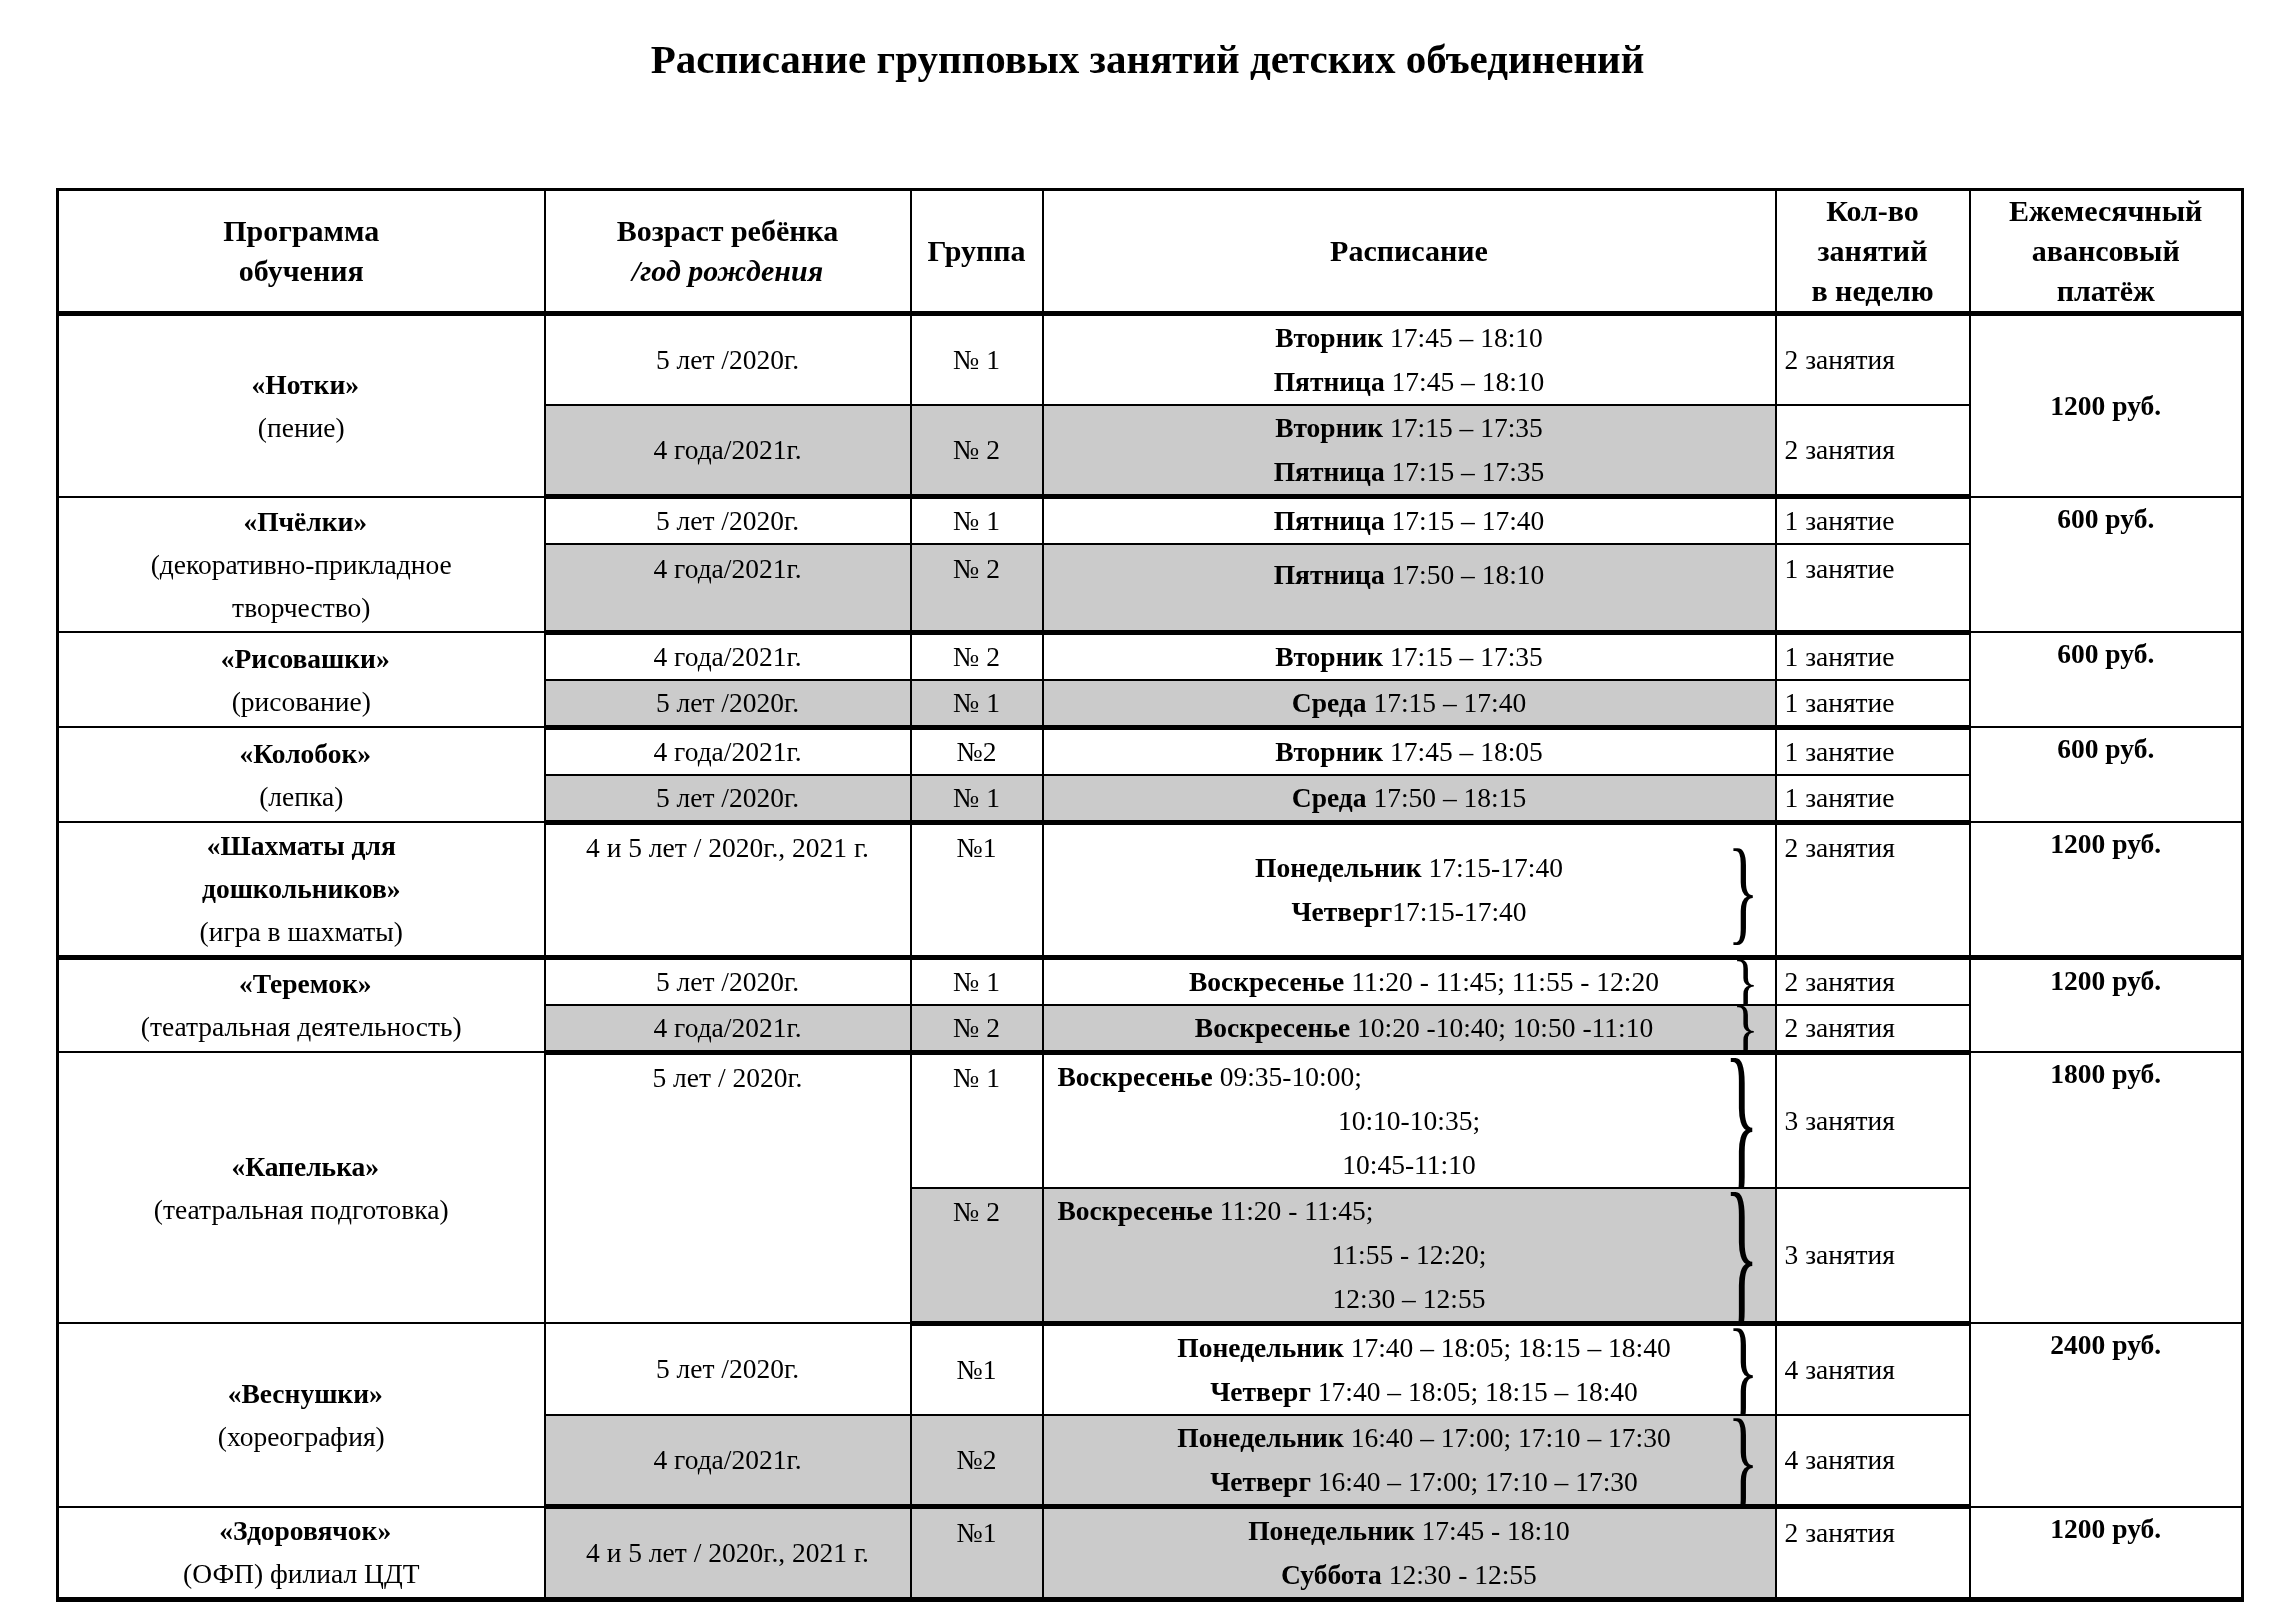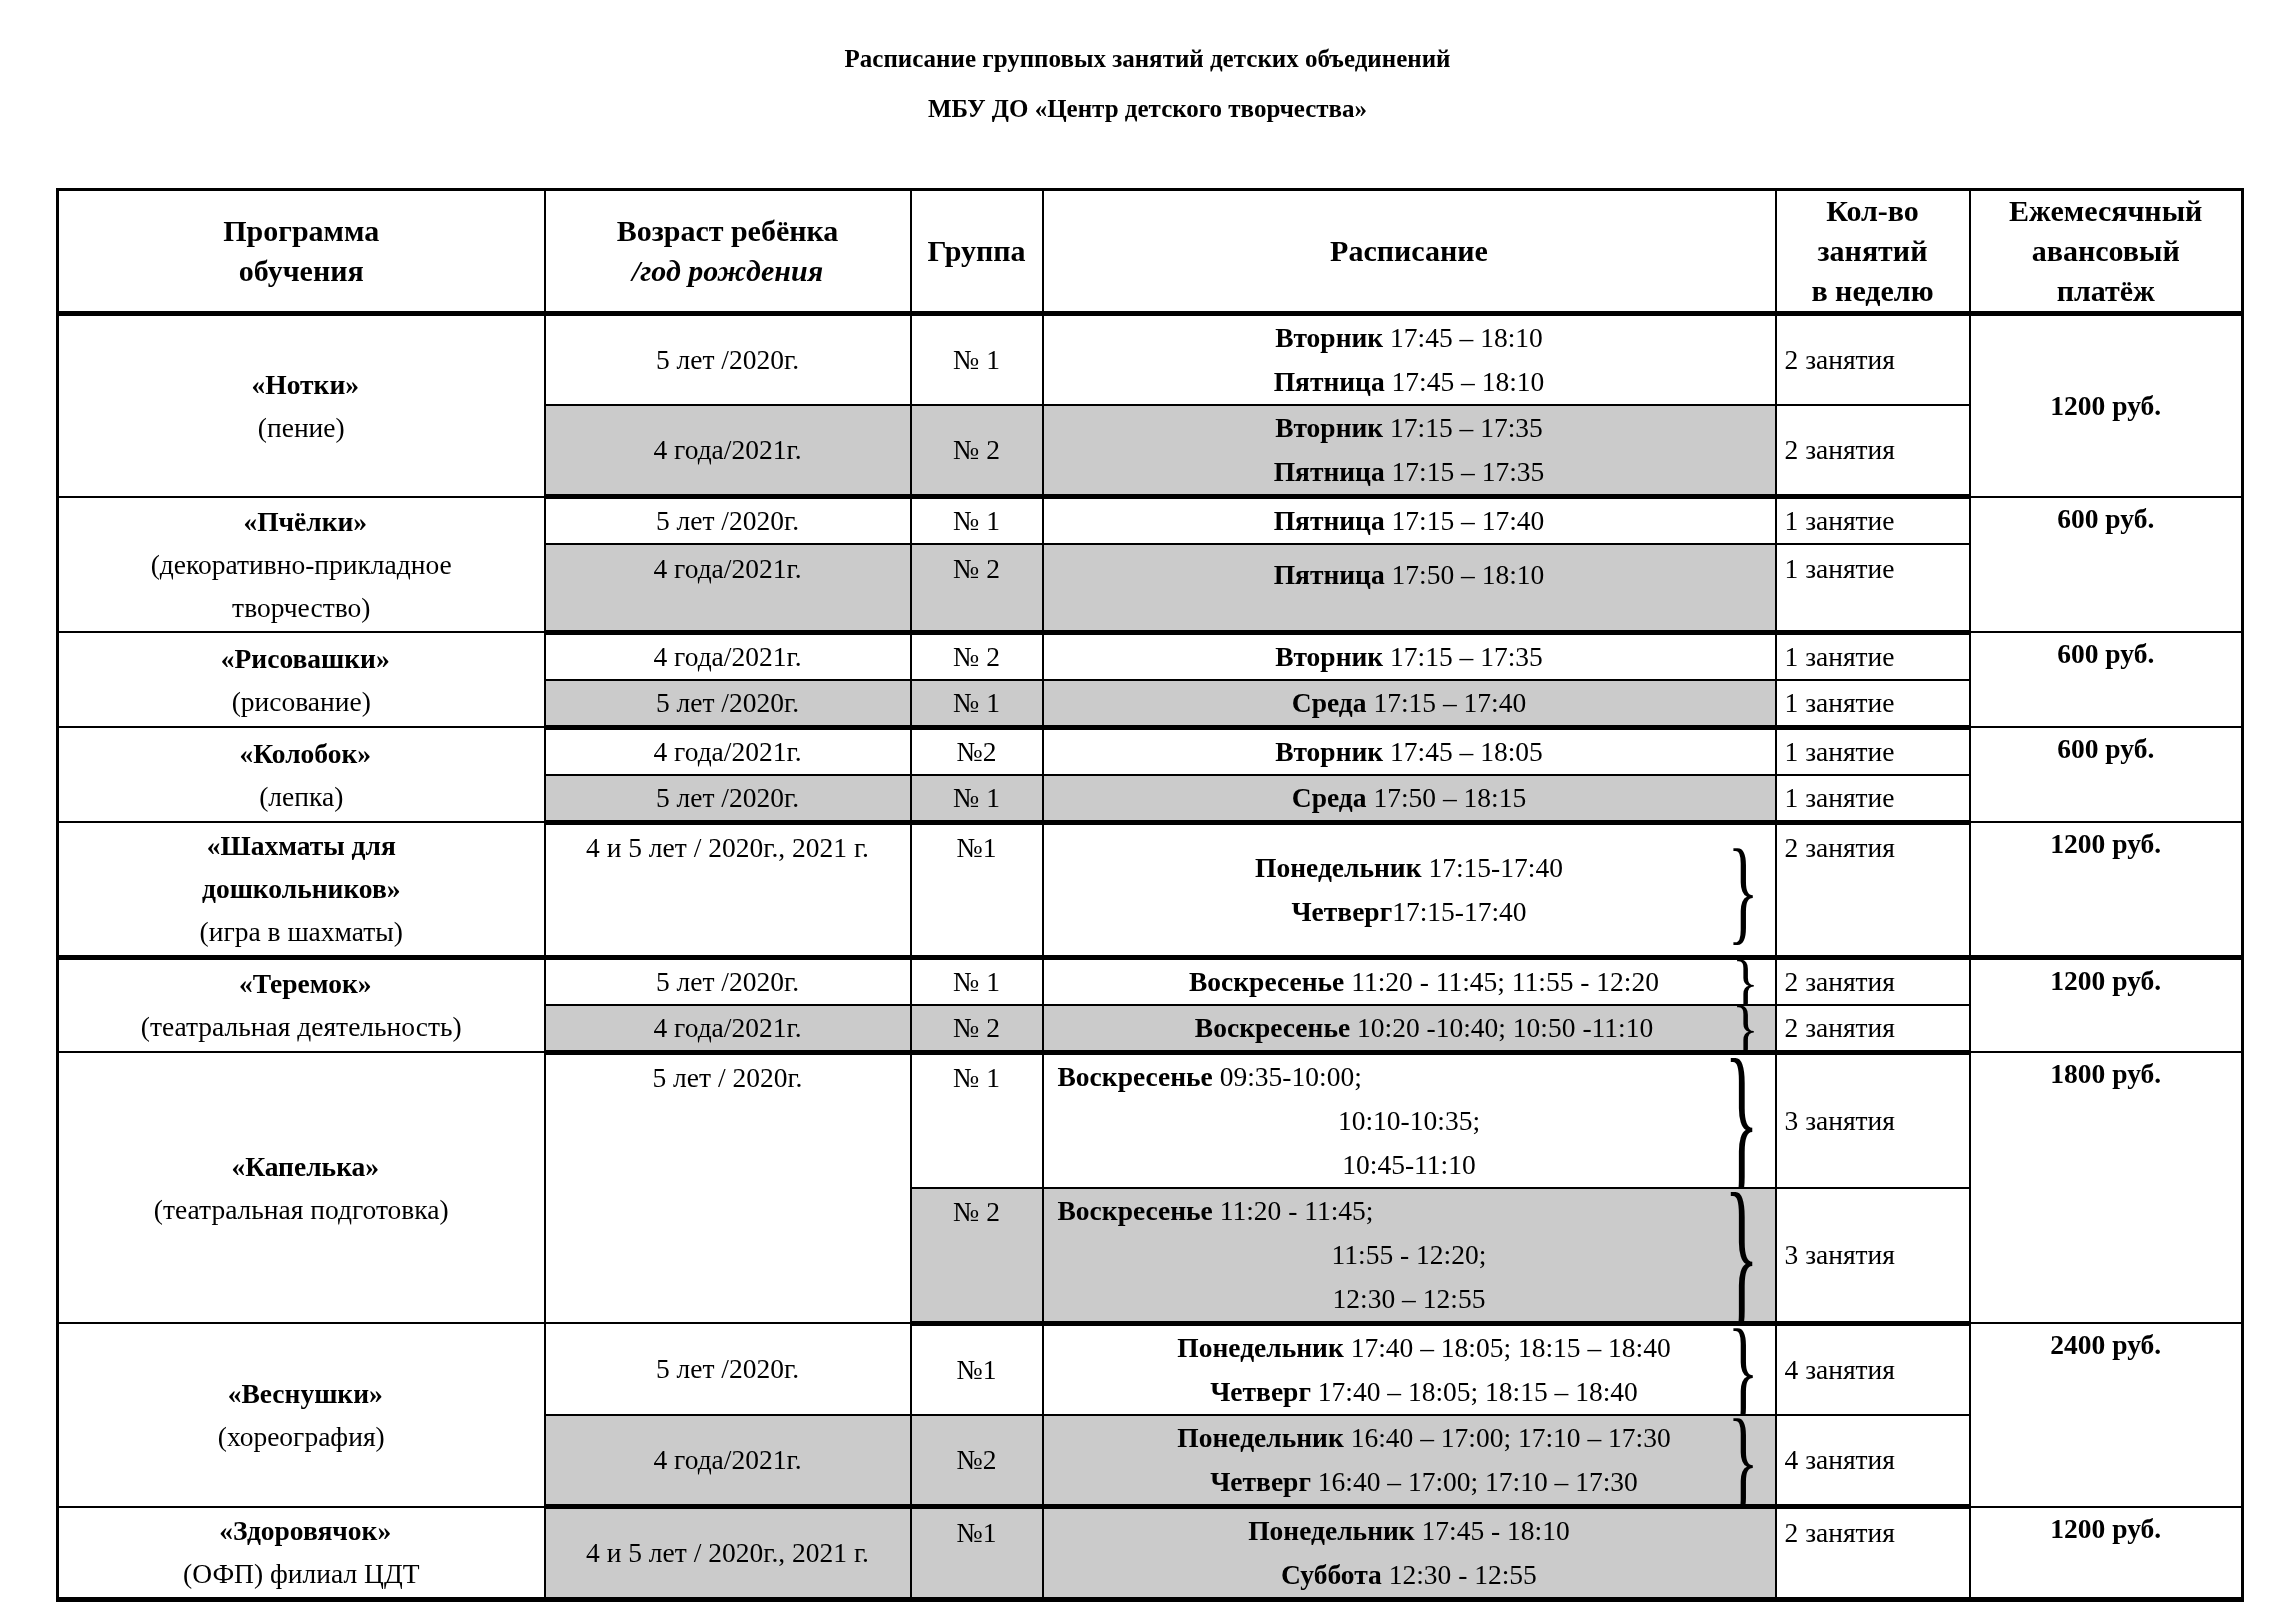--- a/index.html
+++ b/index.html
@@ -3,21 +3,21 @@
 <meta charset="utf-8">
 <style>
   html,body{margin:0;padding:0;background:#ffffff;}
   body{
     width:2295px;height:1623px;position:relative;
     font-family:"Liberation Serif","DejaVu Serif",serif;
     color:#000;
   }
   .title{
     position:absolute;top:34px;left:0;width:100%;
-    text-align:center;font-weight:bold;font-size:25px;line-height:50px;
+    text-align:center;font-weight:bold;font-size:41px;line-height:50px;
   }
   table.sched{
     border-collapse:collapse;table-layout:fixed;
     position:absolute;left:56px;top:188px;width:2186px;
     border:3.9px solid #000;font-size:27.5px;
   }
   th,td{border:2px solid #000;padding:0;text-align:center;vertical-align:middle;overflow:hidden;}
   tr.hdr th{border-bottom-width:5.9px;font-weight:bold;font-size:30px;vertical-align:middle;}
   tr.hdr .hline{line-height:40px;}
   .ital{font-style:italic;}
@@ -43,21 +43,20 @@
   .brace{position:absolute;right:15.7px;top:50%;font-weight:normal;line-height:1;}
   .b1{font-size:56px;transform:translateY(-50%) scaleY(1.15);}
   .b2{font-size:65px;transform:translateY(-50%) scaleY(1.8);}
   .b3{font-size:72px;transform:translateY(-50%) scaleY(2.4);}
 </style>
 </head>
 <body>
 
 <div class="title">
   <div>Расписание групповых занятий детских объединений</div>
-  <div>МБУ ДО «Центр детского творчества»</div>
 </div>
 
 <table class="sched">
   <colgroup>
     <col style="width:487px">
       <col style="width:366px">
       <col style="width:132px">
     <col style="width:733px">
       <col style="width:194px">
       <col style="width:273px">

